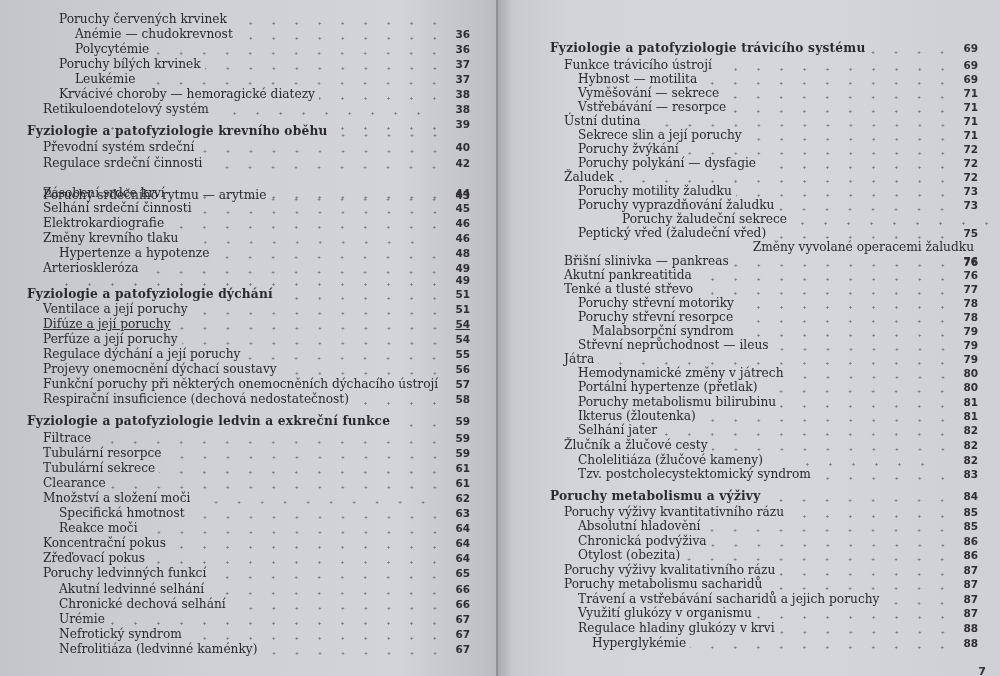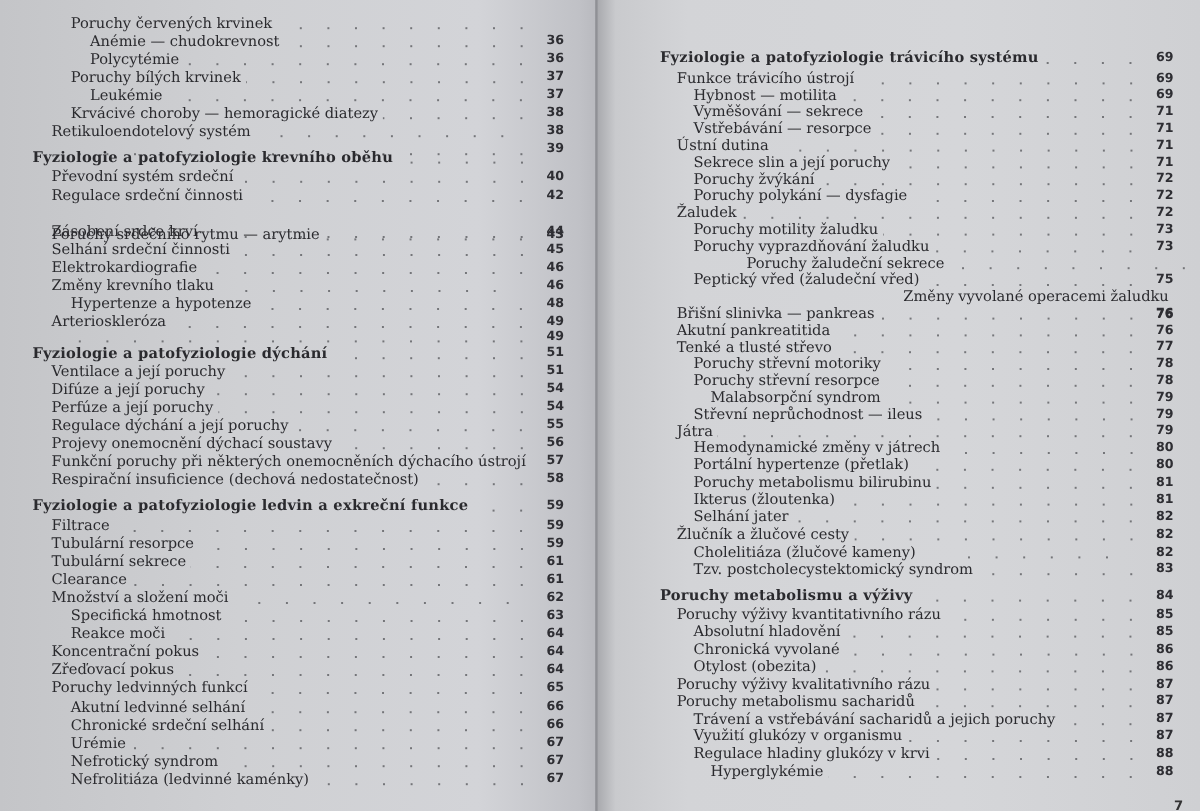--- a/index.html
+++ b/index.html
@@ -149,21 +149,21 @@
     <div class="toc-line bold" style="left: 27px; top: 287px; width: 443px;">
       <span class="title">Fyziologie a patofyziologie dýchání</span>
       <span class="leader"></span>
       <span class="page-num">51</span>
     </div>
     <div class="toc-line" style="left: 43px; top: 302px; width: 427px;">
       <span class="title">Ventilace a její poruchy</span>
       <span class="leader"></span>
       <span class="page-num">51</span>
     </div>
-    <div class="toc-line" style="left: 43px; top: 317px; width: 427px;">
+    <div class="toc-line" style="left: 43px; top: 317px; width: 427px; text-decoration: underline;">
       <span class="title">Difúze a její poruchy</span>
       <span class="leader"></span>
       <span class="page-num">54</span>
     </div>
     <div class="toc-line" style="left: 43px; top: 332px; width: 427px;">
       <span class="title">Perfúze a její poruchy</span>
       <span class="leader"></span>
       <span class="page-num">54</span>
     </div>
     <div class="toc-line" style="left: 43px; top: 347px; width: 427px;">
@@ -240,21 +240,21 @@
       <span class="title">Poruchy ledvinných funkcí</span>
       <span class="leader"></span>
       <span class="page-num">65</span>
     </div>
     <div class="toc-line" style="left: 59px; top: 582px; width: 411px;">
       <span class="title">Akutní ledvinné selhání</span>
       <span class="leader"></span>
       <span class="page-num">66</span>
     </div>
     <div class="toc-line" style="left: 59px; top: 597px; width: 411px;">
-      <span class="title">Chronické srdeční selhání</span>
+      <span class="title">Chronické dechová selhání</span>
       <span class="leader"></span>
       <span class="page-num">66</span>
     </div>
     <div class="toc-line" style="left: 59px; top: 612px; width: 411px;">
       <span class="title">Urémie</span>
       <span class="leader"></span>
       <span class="page-num">67</span>
     </div>
     <div class="toc-line" style="left: 59px; top: 627px; width: 411px;">
       <span class="title">Nefrotický syndrom</span>
@@ -434,21 +434,21 @@
       <span class="title">Poruchy výživy kvantitativního rázu</span>
       <span class="leader"></span>
       <span class="page-num">85</span>
     </div>
     <div class="toc-line" style="left: 80px; top: 519px; width: 400px;">
       <span class="title">Absolutní hladovění</span>
       <span class="leader"></span>
       <span class="page-num">85</span>
     </div>
     <div class="toc-line" style="left: 80px; top: 534px; width: 400px;">
-      <span class="title">Chronická vyvolané</span>
+      <span class="title">Chronická podvýživa</span>
       <span class="leader"></span>
       <span class="page-num">86</span>
     </div>
     <div class="toc-line" style="left: 80px; top: 548px; width: 400px;">
       <span class="title">Otylost (obezita)</span>
       <span class="leader"></span>
       <span class="page-num">86</span>
     </div>
     <div class="toc-line" style="left: 66px; top: 563px; width: 414px;">
       <span class="title">Poruchy výživy kvalitativního rázu</span>

